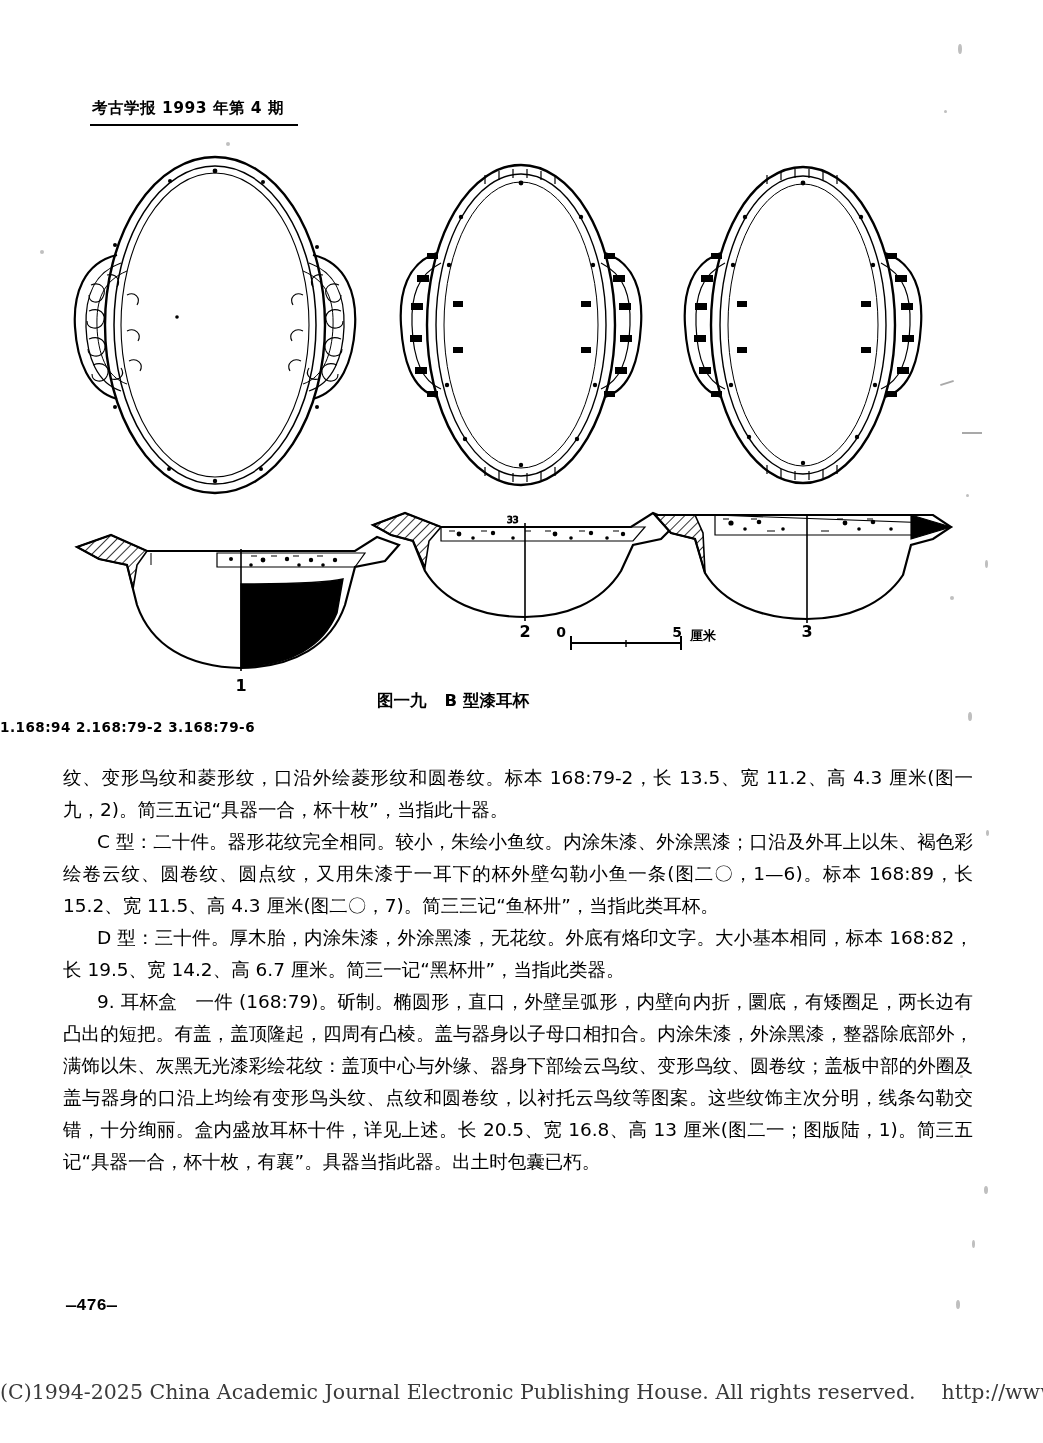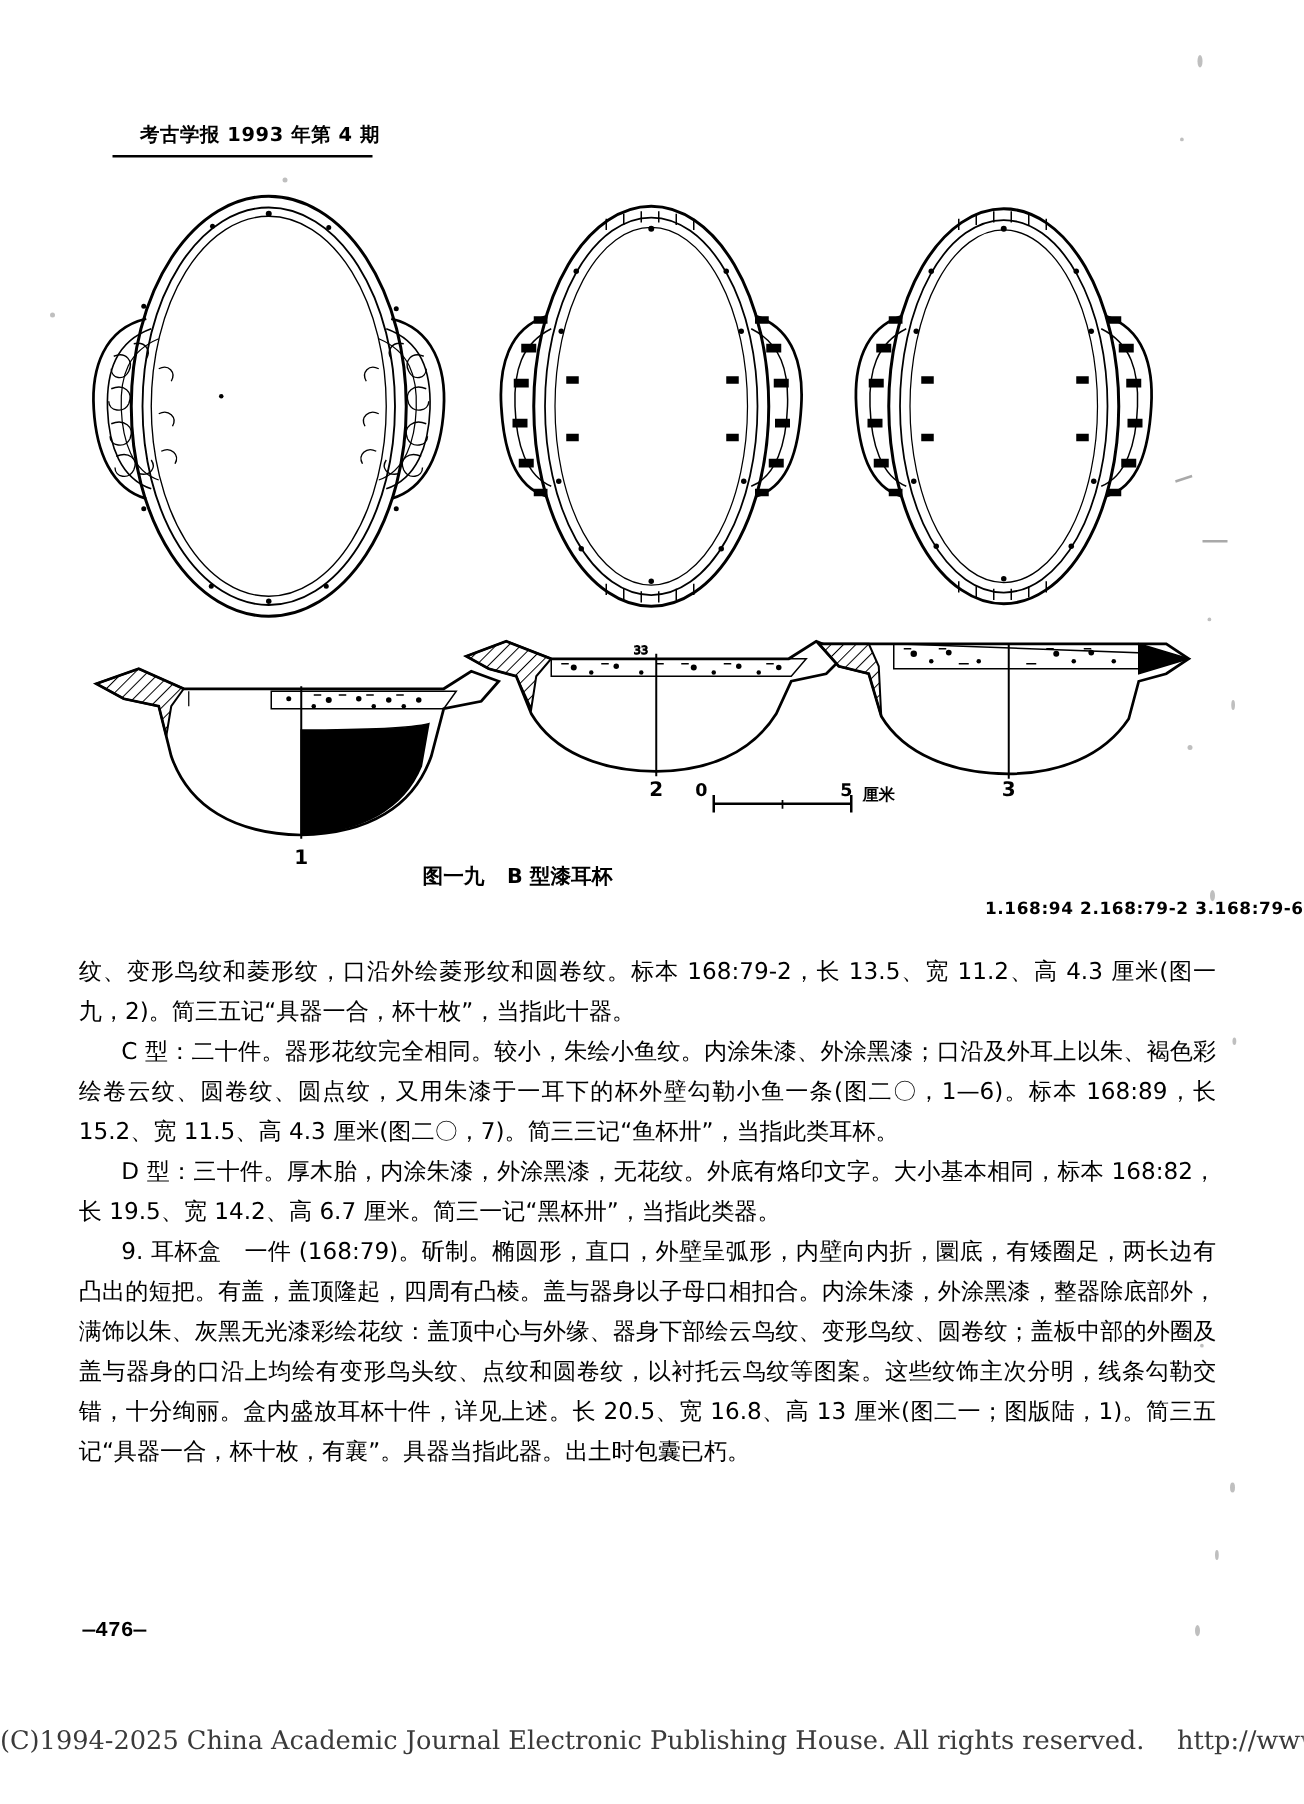--- a/index.html
+++ b/index.html
@@ -25,21 +25,20 @@
   .running-head {
     position: absolute;
     left: 92px;
     top: 98px;
     font-family: "DejaVu Sans", sans-serif;
     font-size: 15.5px;
     font-weight: bold;
     letter-spacing: 0.5px;
     color: #000;
     white-space: nowrap;
-    margin-left: 20px;
   }
   .running-head-rule {
     position: absolute;
     left: 90px;
     top: 124px;
     width: 208px;
     height: 2px;
     background: #000;
   }
   
@@ -55,28 +54,29 @@
   .fig-caption {
     position: absolute;
     left: 0;
     top: 690px;
     width: 828px;
     text-align: center;
     font-size: 16.5px;
     font-weight: bold;
     font-family: "DejaVu Sans", sans-serif;
     color: #000;
+    padding-left: 39px;
   }
   .fig-caption .gap { display: inline-block; width: 18px; }
   .fig-subcaption {
     position: absolute;
     left: 0;
     top: 719px;
     width: 1043px;
-    text-align: right;
+    text-align: left;
     font-size: 13.5px;
     font-weight: bold;
     font-family: "DejaVu Sans", sans-serif;
     color: #000;
     letter-spacing: 0.5px;
   }
 
   
   .body-text {
     position: absolute;

